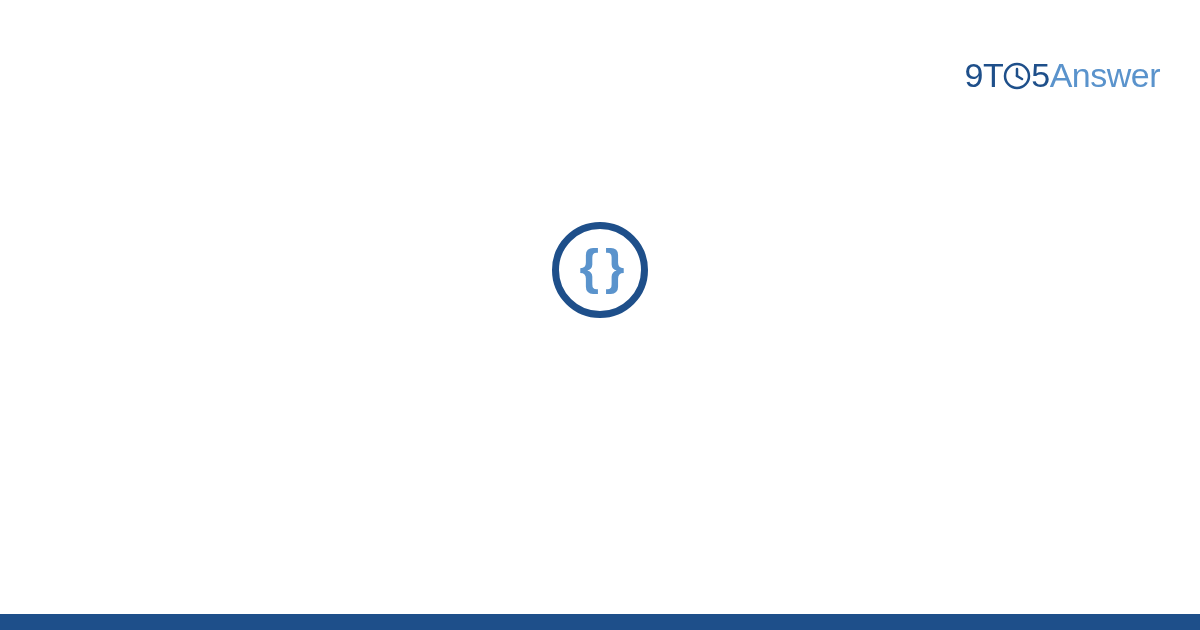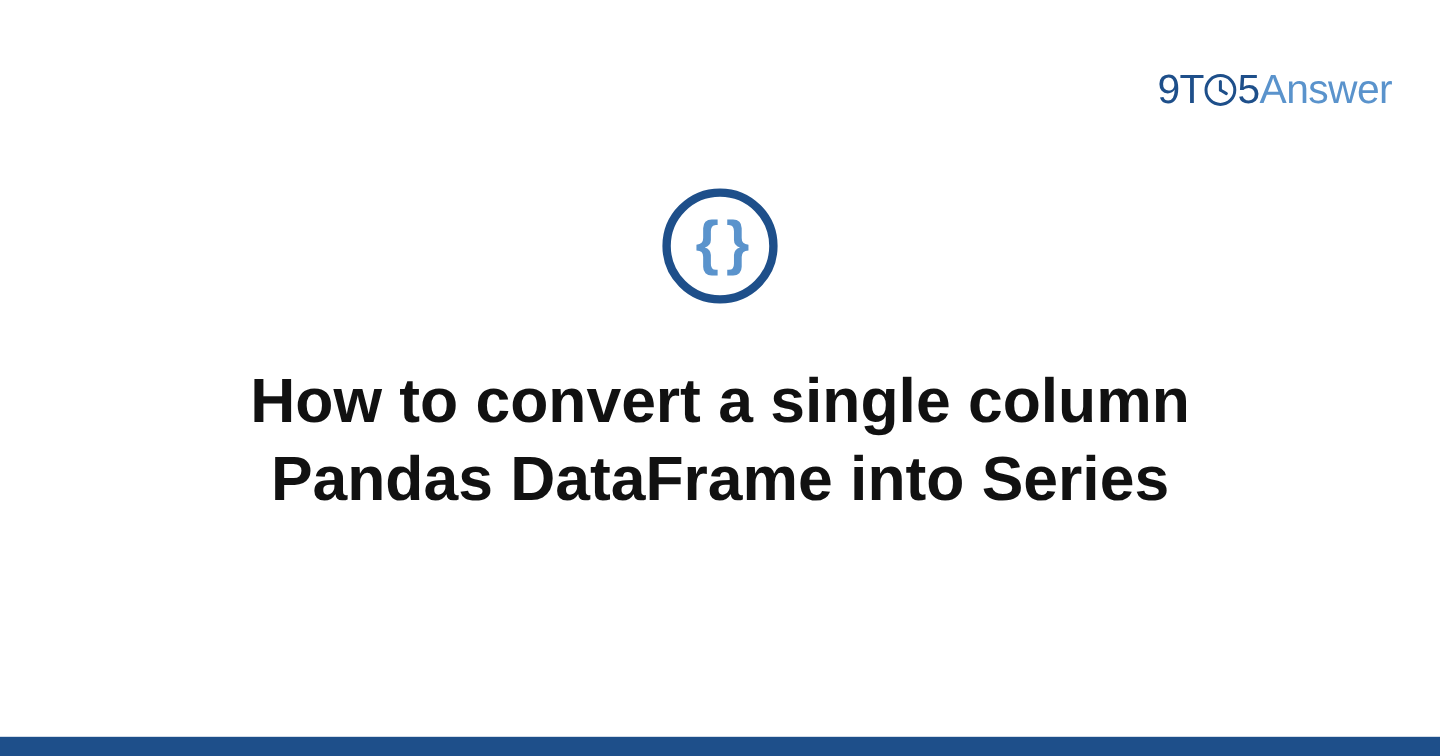--- a/index.html
+++ b/index.html
@@ -109,16 +109,15 @@
         <line x1="14" y1="14" x2="14" y2="7" stroke="#1e4f8a" stroke-width="2.5" stroke-linecap="round"></line>
         <line x1="14" y1="14" x2="19" y2="17" stroke="#1e4f8a" stroke-width="2.5" stroke-linecap="round"></line>
       </svg>
     </span><span class="five">5</span><span class="answer">Answer</span>
 </div>
 
 <div class="content">
   <div class="icon-circle">
     <span class="braces">{ }</span>
   </div>
-  <h1 class="title">How to convert a single column Pandas DataFrame into Series</h1>
 </div>
 
 <div class="footer-bar"></div>
 
 </body></html>

